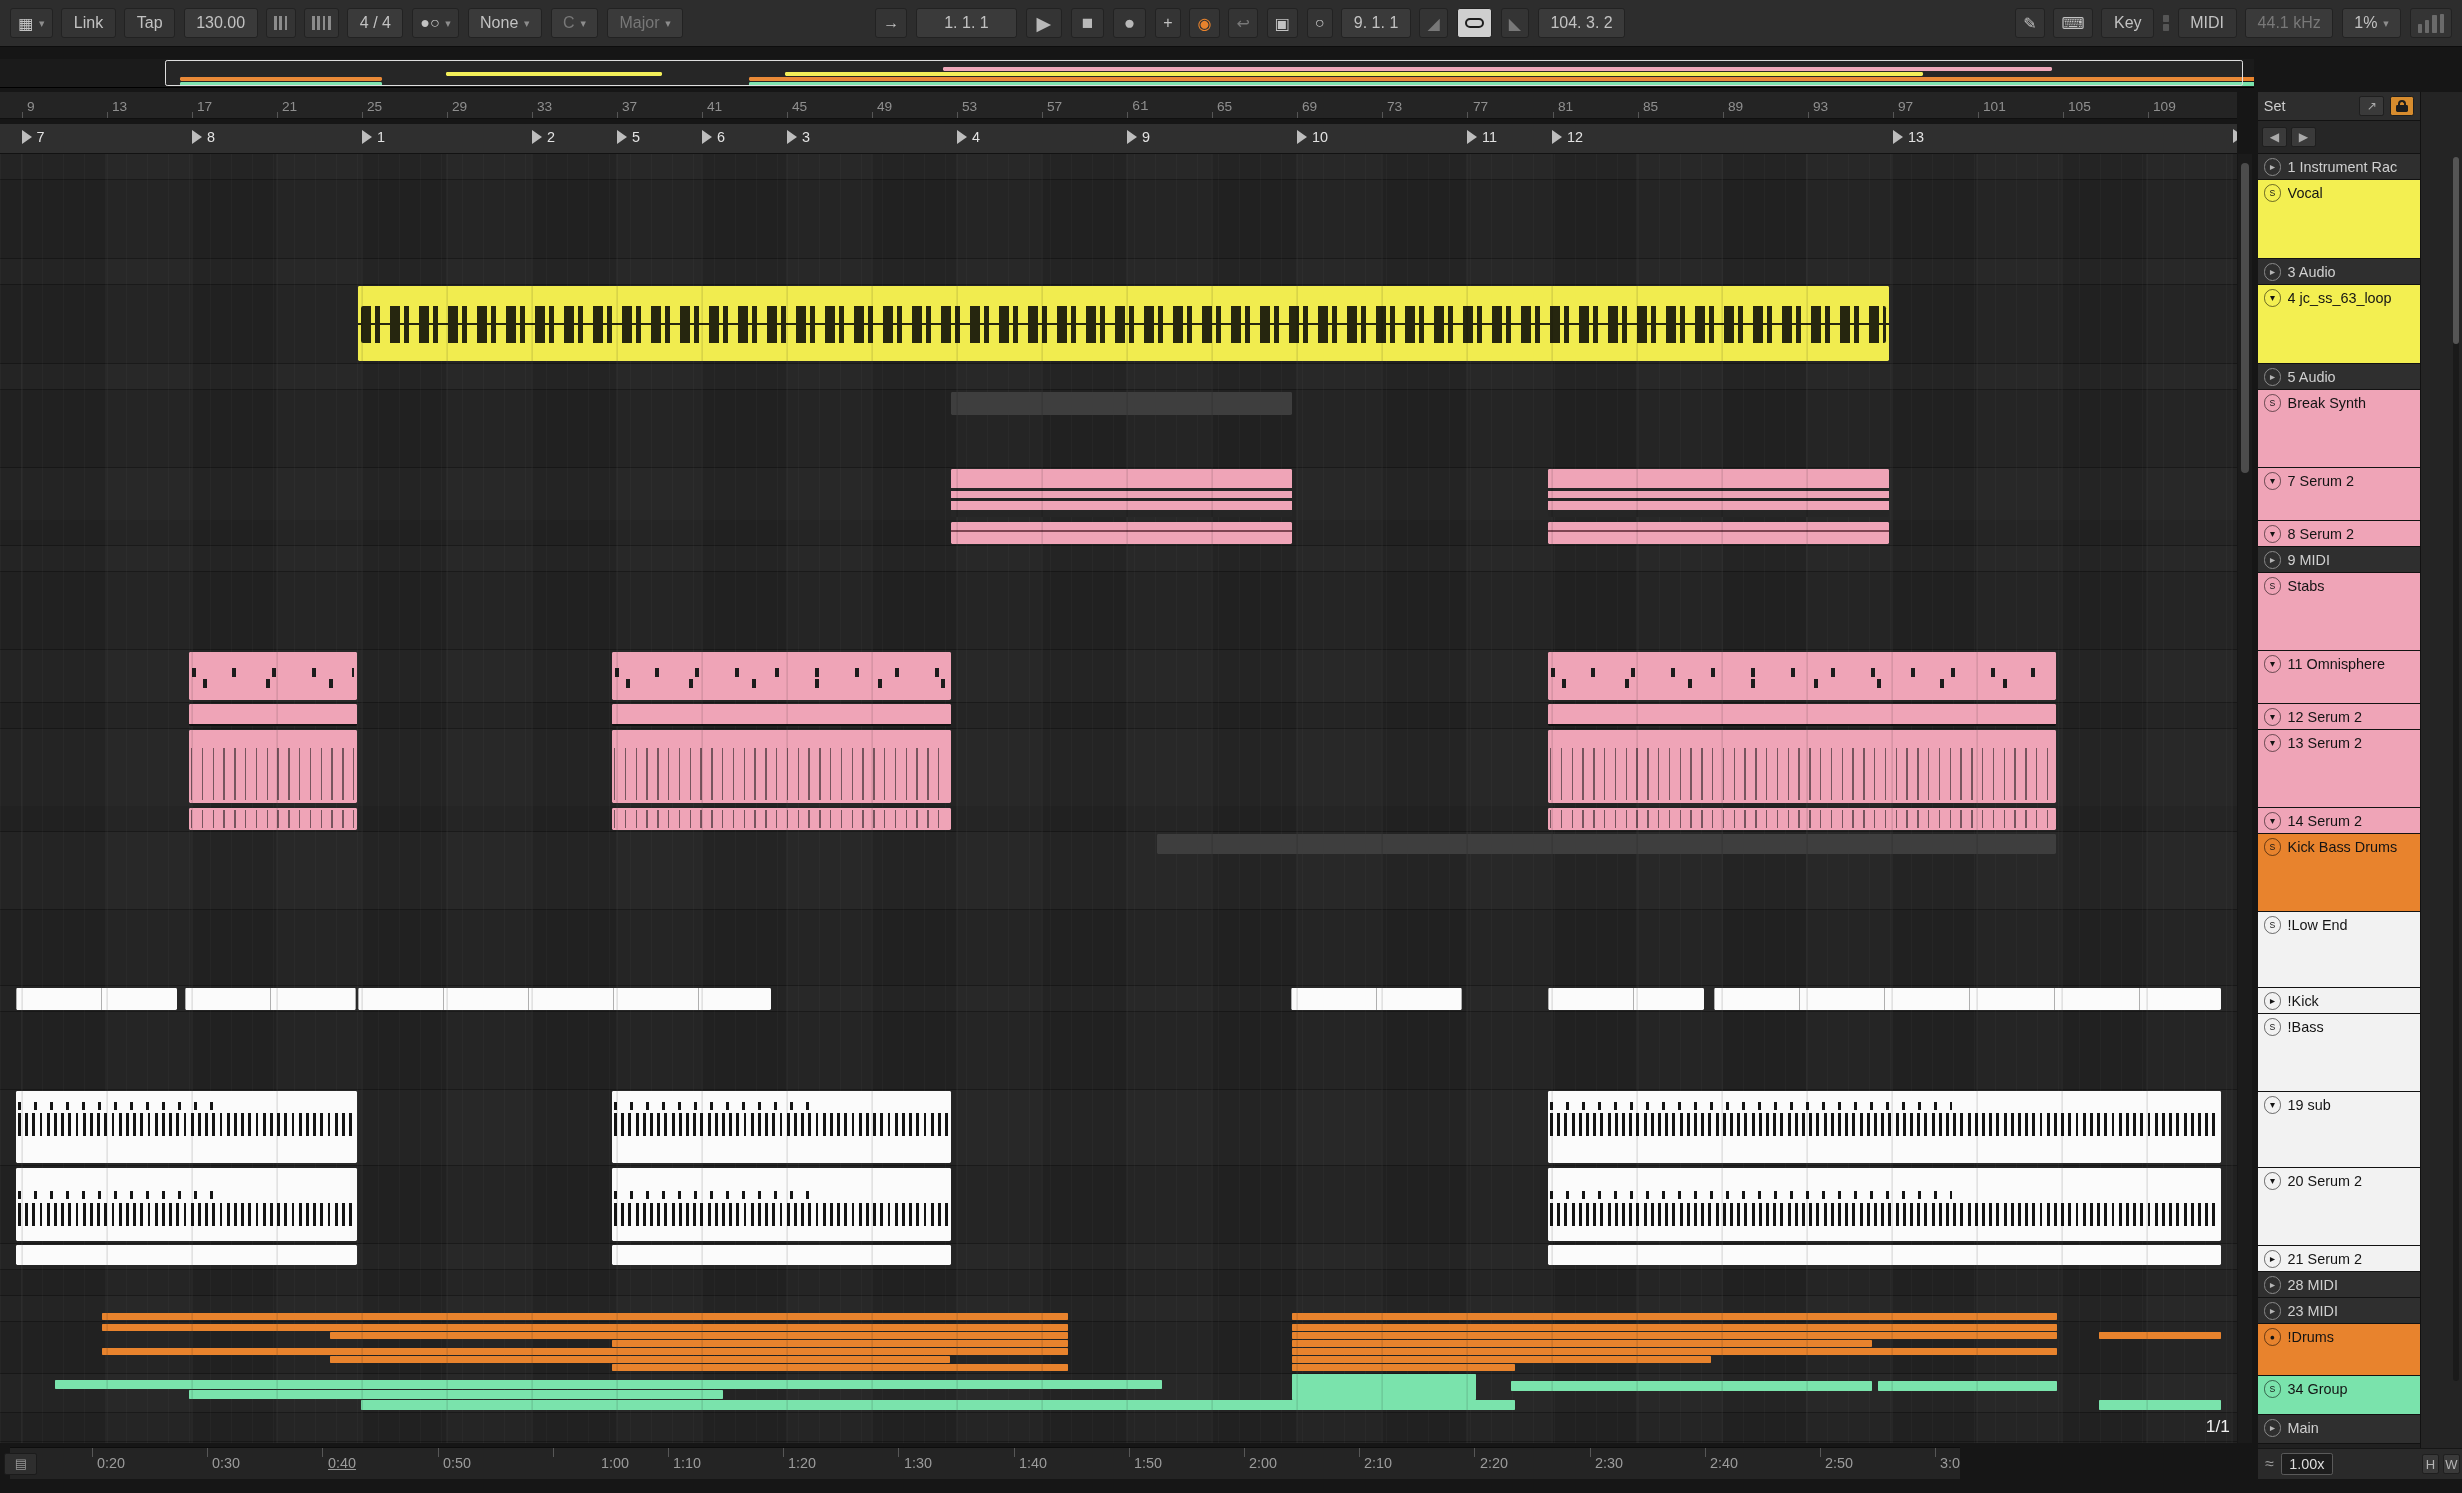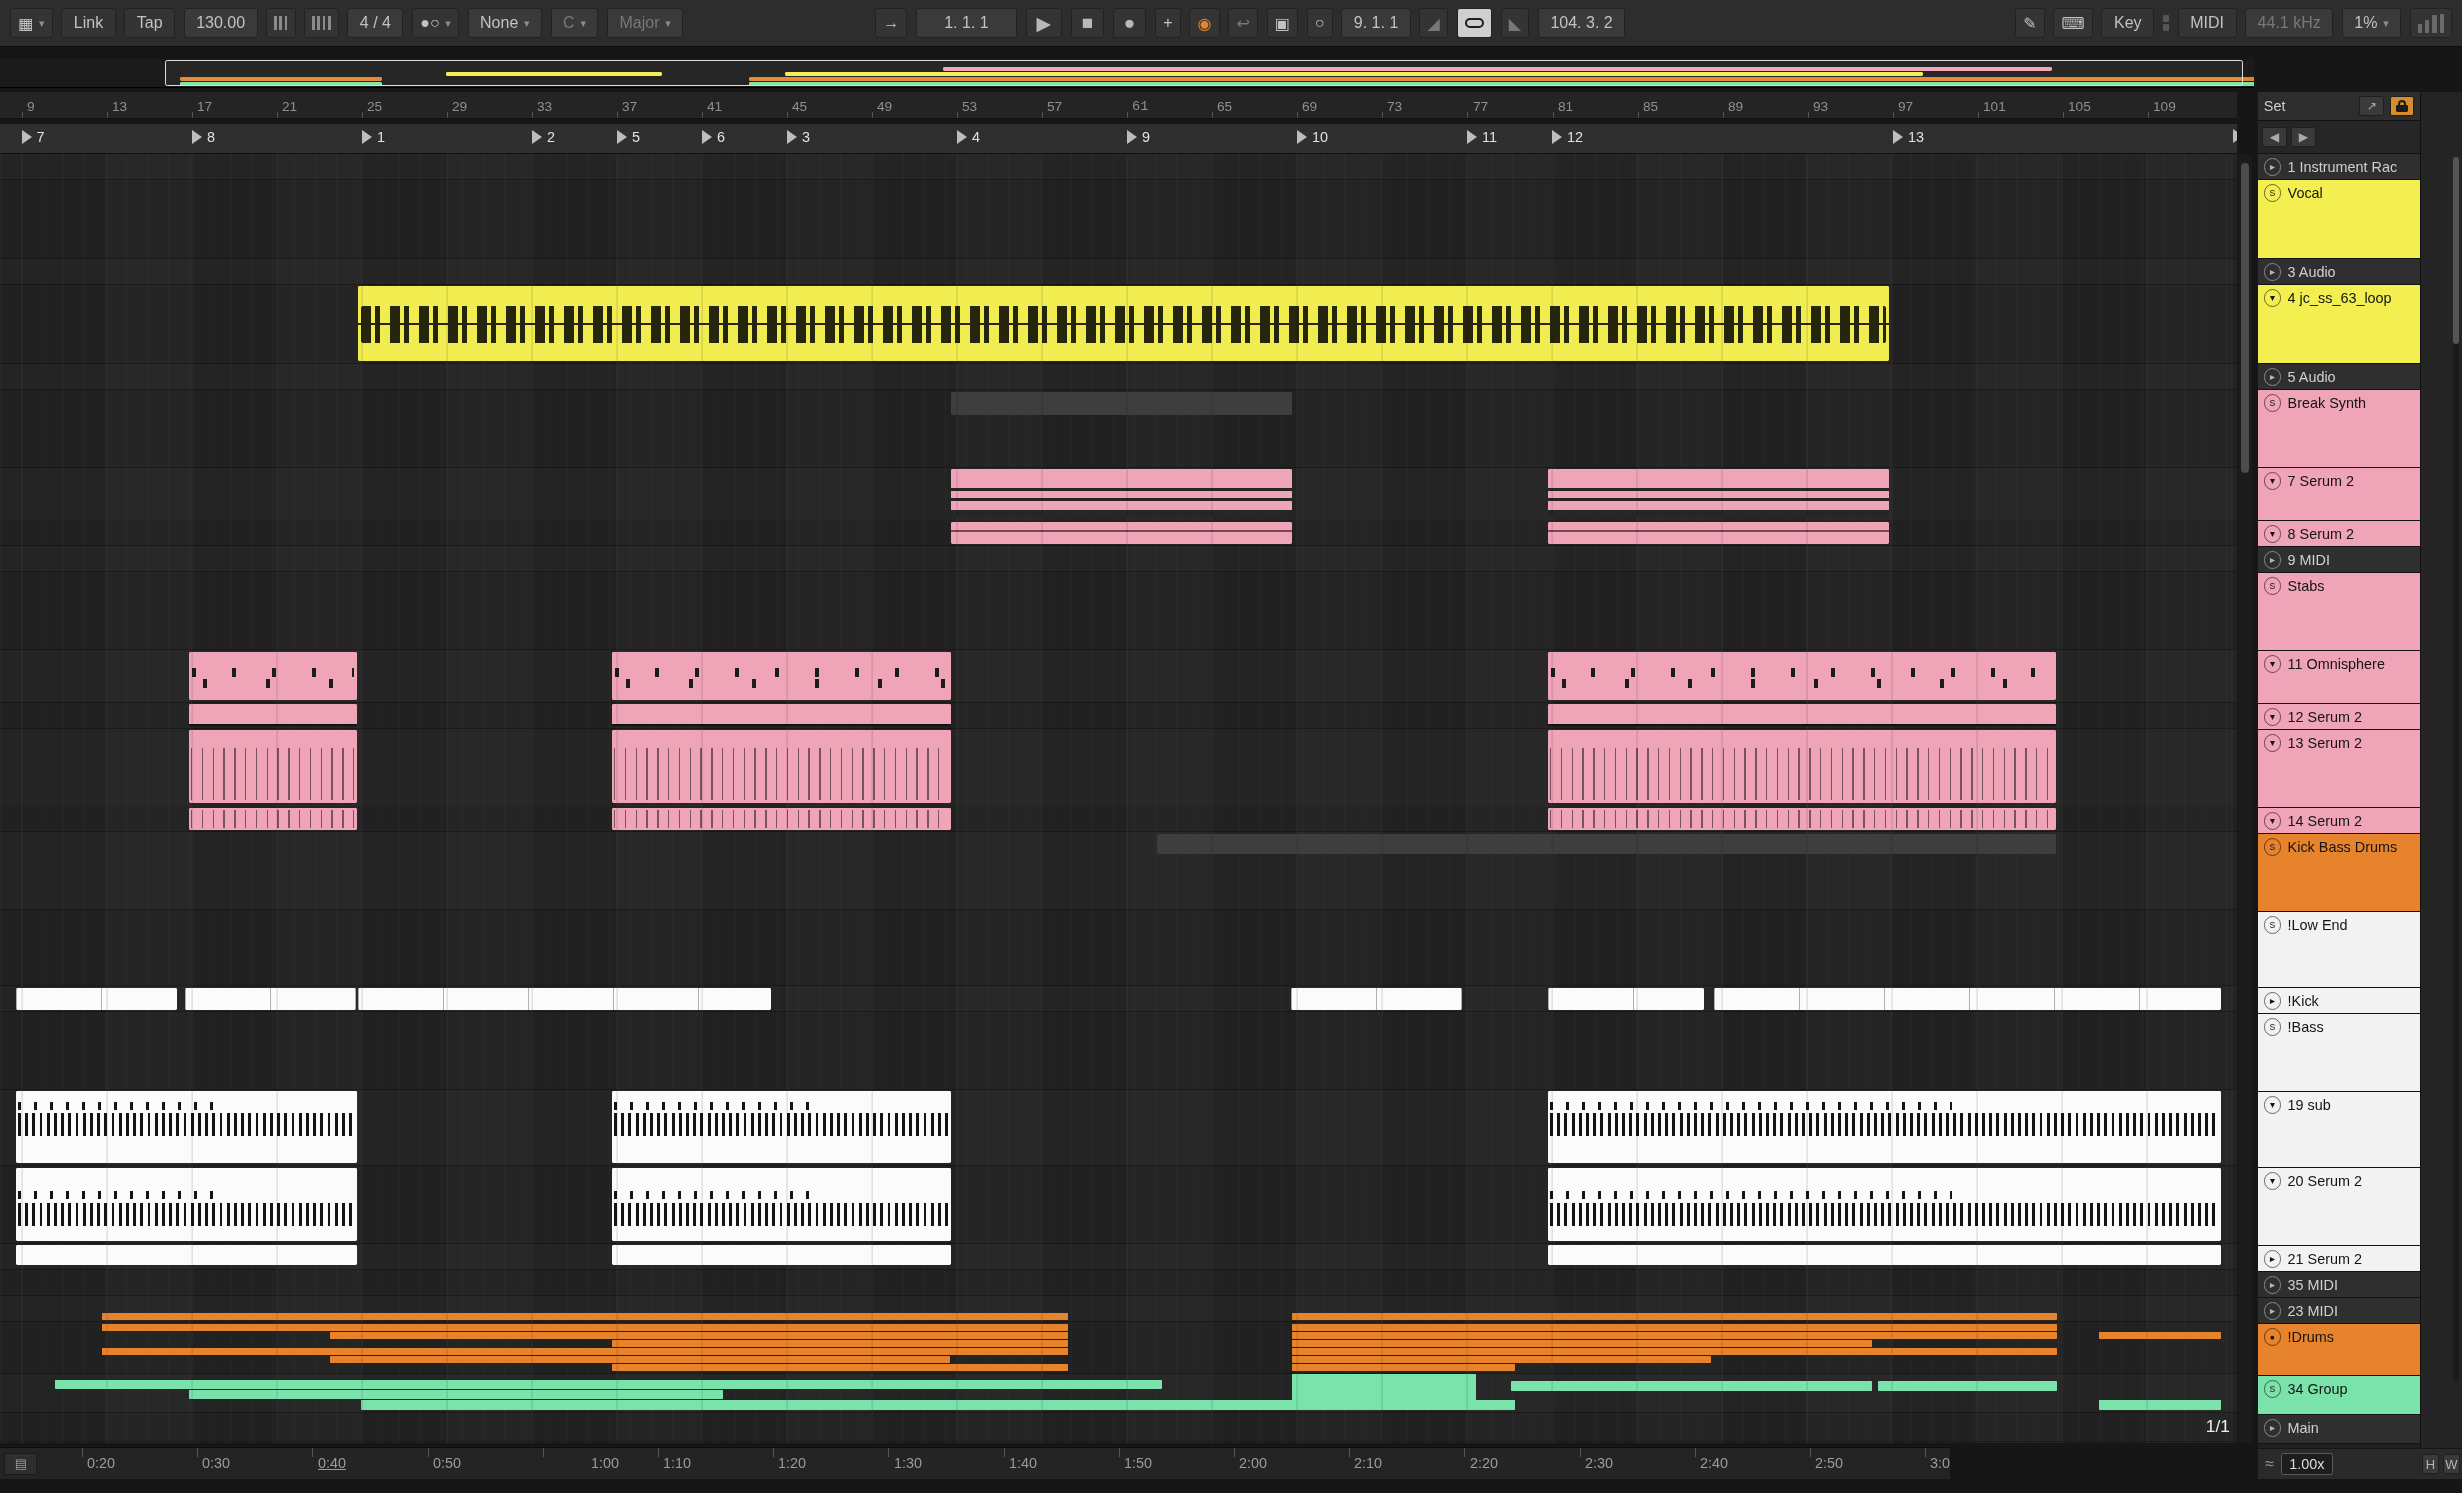--- a/index.html
+++ b/index.html
@@ -61,21 +61,21 @@
 
   .locator-row {
     position:absolute; left:0; top:124px; width:2237px; height:30px;
     background:#2f2f2f; border-bottom:1.4px solid #121212; overflow:hidden;
   }
   .locator { position:absolute; top:5px; display:flex; align-items:center; gap:5px; }
   .locator .tri { width:0; height:0; border-left:10.8px solid #bdbdbd; border-top:7.2px solid transparent; border-bottom:7.2px solid transparent; }
   .loc-label { font-size:14.4px; color:#e2e2e2; }
 
   .time-ruler {
-    position:absolute; left:0; top:1447px; width:1950px; height:32px;
+    position:absolute; left:10px; top:1447px; width:1950px; height:32px;
     background:#242424; border-top:1.4px solid #0d0d0d; overflow:hidden;padding-left:22px;
   }
   .time-label { position:absolute; top:7.2px; font-size:14.4px; color:#9b9b9b; }
   .time-tick { position:absolute; top:0; width:1.4px; height:8.6px; background:#575757; }
 
   
   .arrangement {
     position:absolute; left:0; top:154px; width:2237px; height:1289px;
     background:#262626; overflow:hidden;
   }
@@ -600,21 +600,21 @@
       <div class="thead" style="height: 78px; background: rgb(242, 242, 242); color: rgb(20, 20, 20);">
         <div class="circ">▼</div>
         <span class="tname">20 Serum 2</span>
       </div>
       <div class="thead" style="height: 26px; background: rgb(242, 242, 242); color: rgb(20, 20, 20);">
         <div class="circ">►</div>
         <span class="tname">21 Serum 2</span>
       </div>
       <div class="thead dark" style="height: 26px; background: rgb(47, 47, 47); color: rgb(208, 208, 208);">
         <div class="circ">►</div>
-        <span class="tname">35 MIDI</span>
+        <span class="tname">28 MIDI</span>
       </div>
       <div class="thead dark" style="height: 26px; background: rgb(47, 47, 47); color: rgb(208, 208, 208);">
         <div class="circ">►</div>
         <span class="tname">23 MIDI</span>
       </div>
       <div class="thead" style="height: 52px; background: rgb(232, 131, 45); color: rgb(20, 20, 20);">
         <div class="circ">●</div>
         <span class="tname">!Drums</span>
       </div>
       <div class="thead" style="height: 39px; background: rgb(122, 227, 172); color: rgb(20, 20, 20);">

